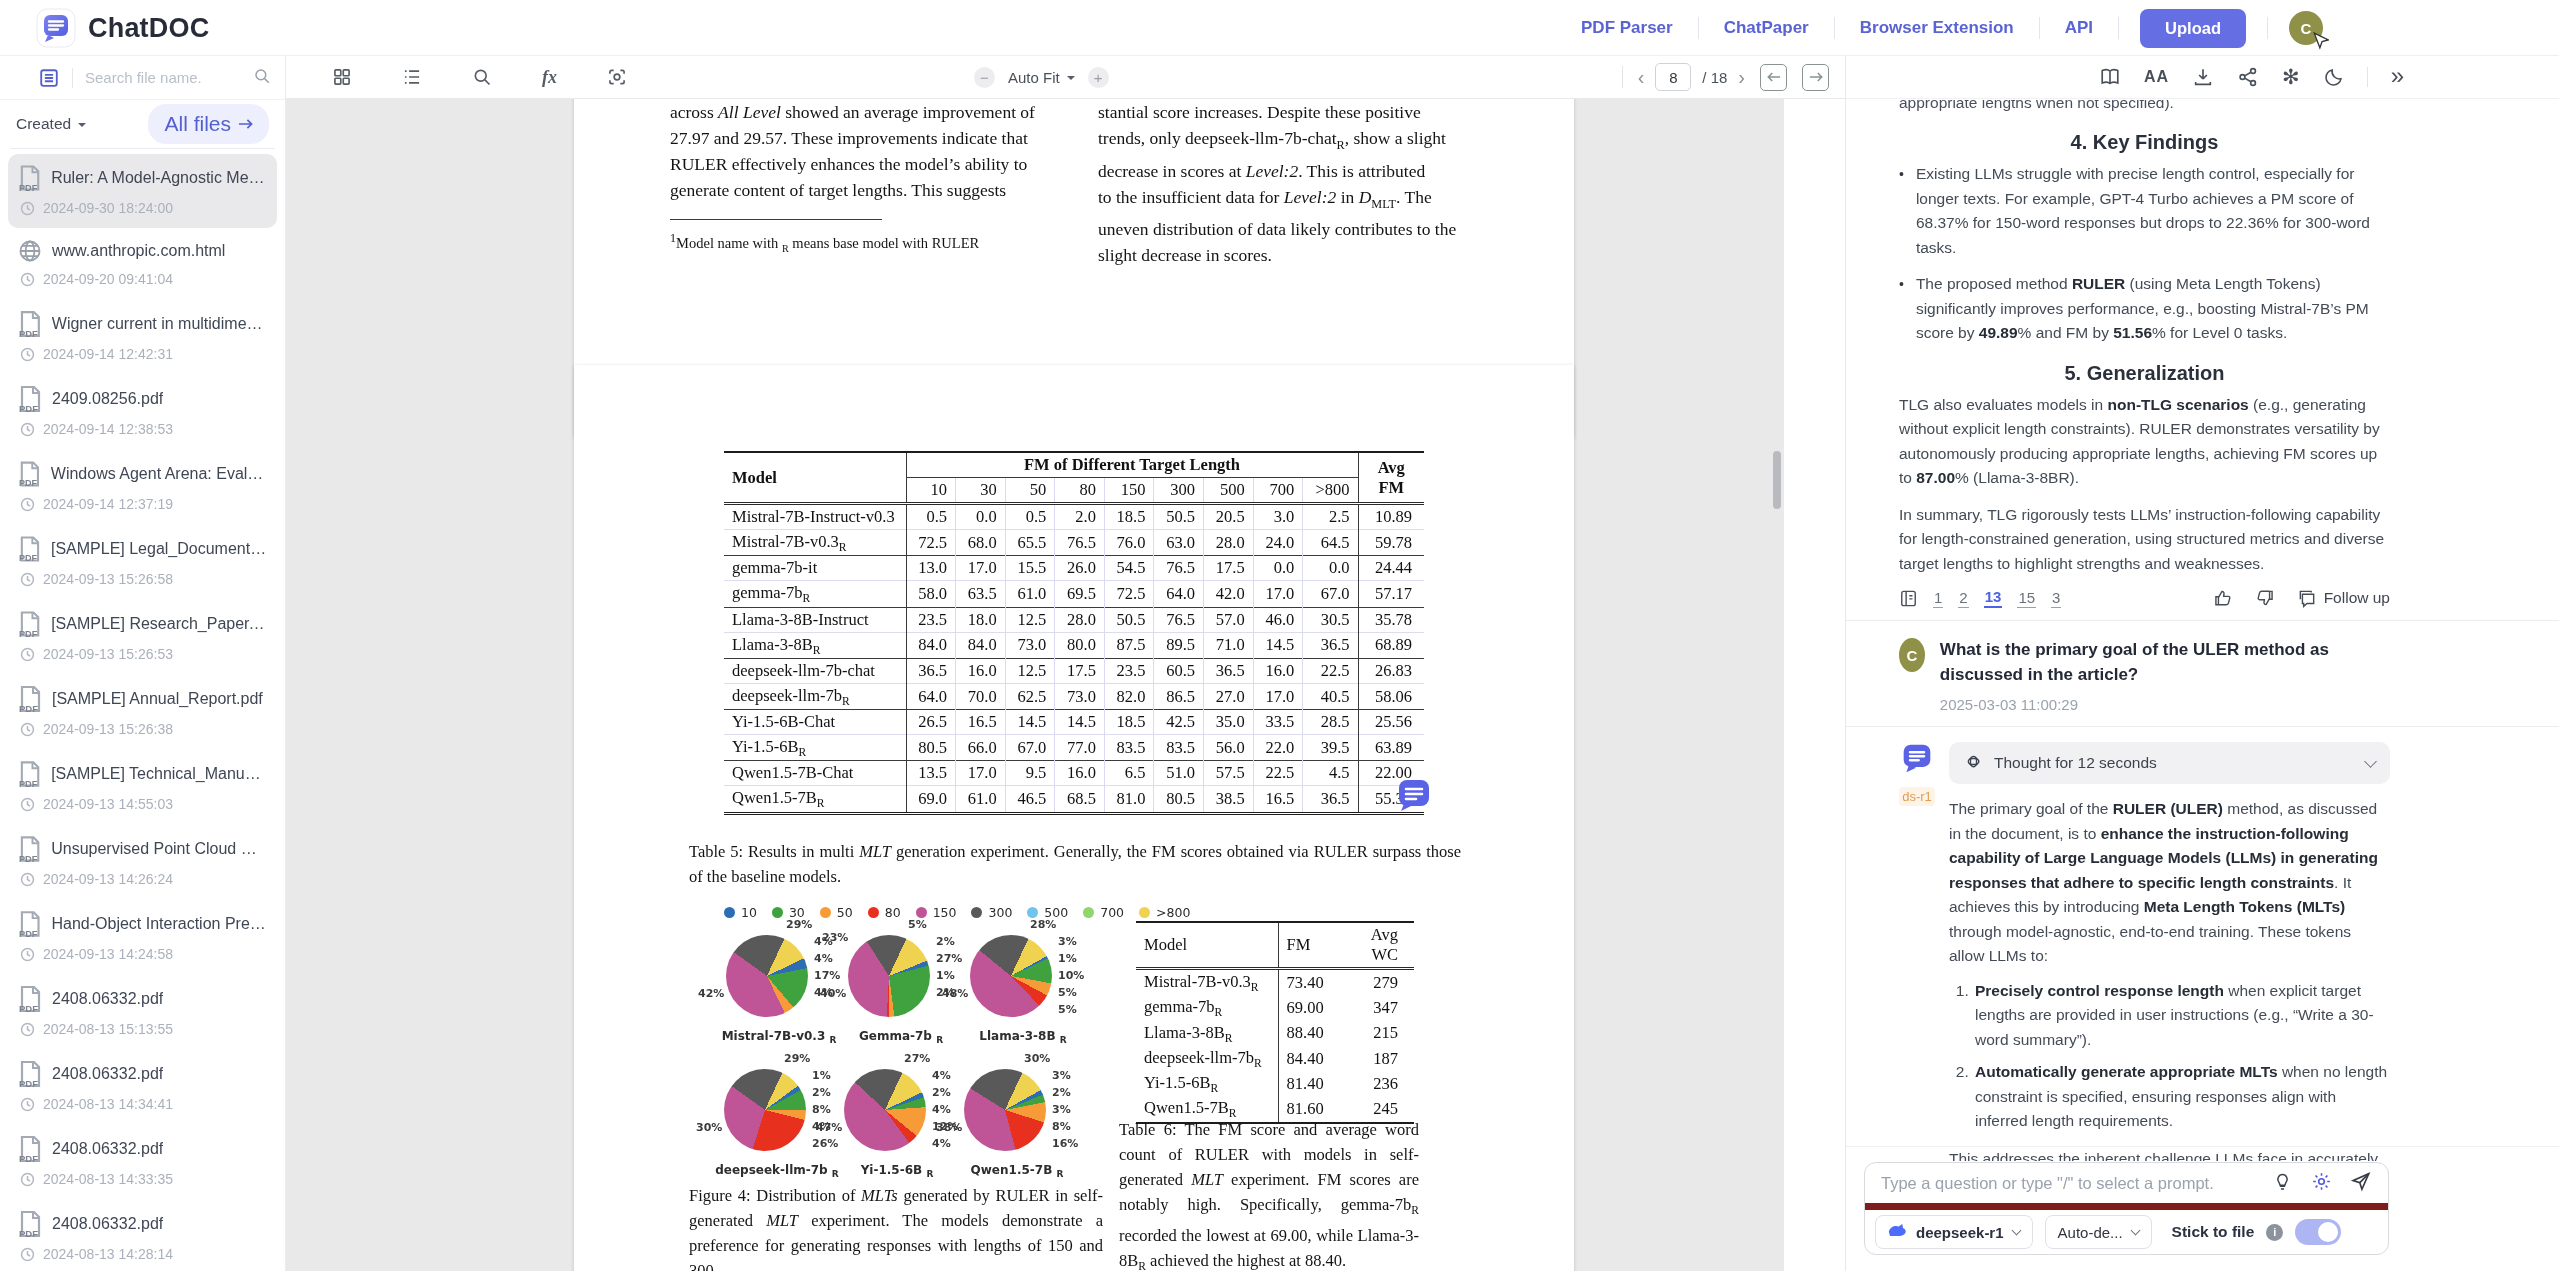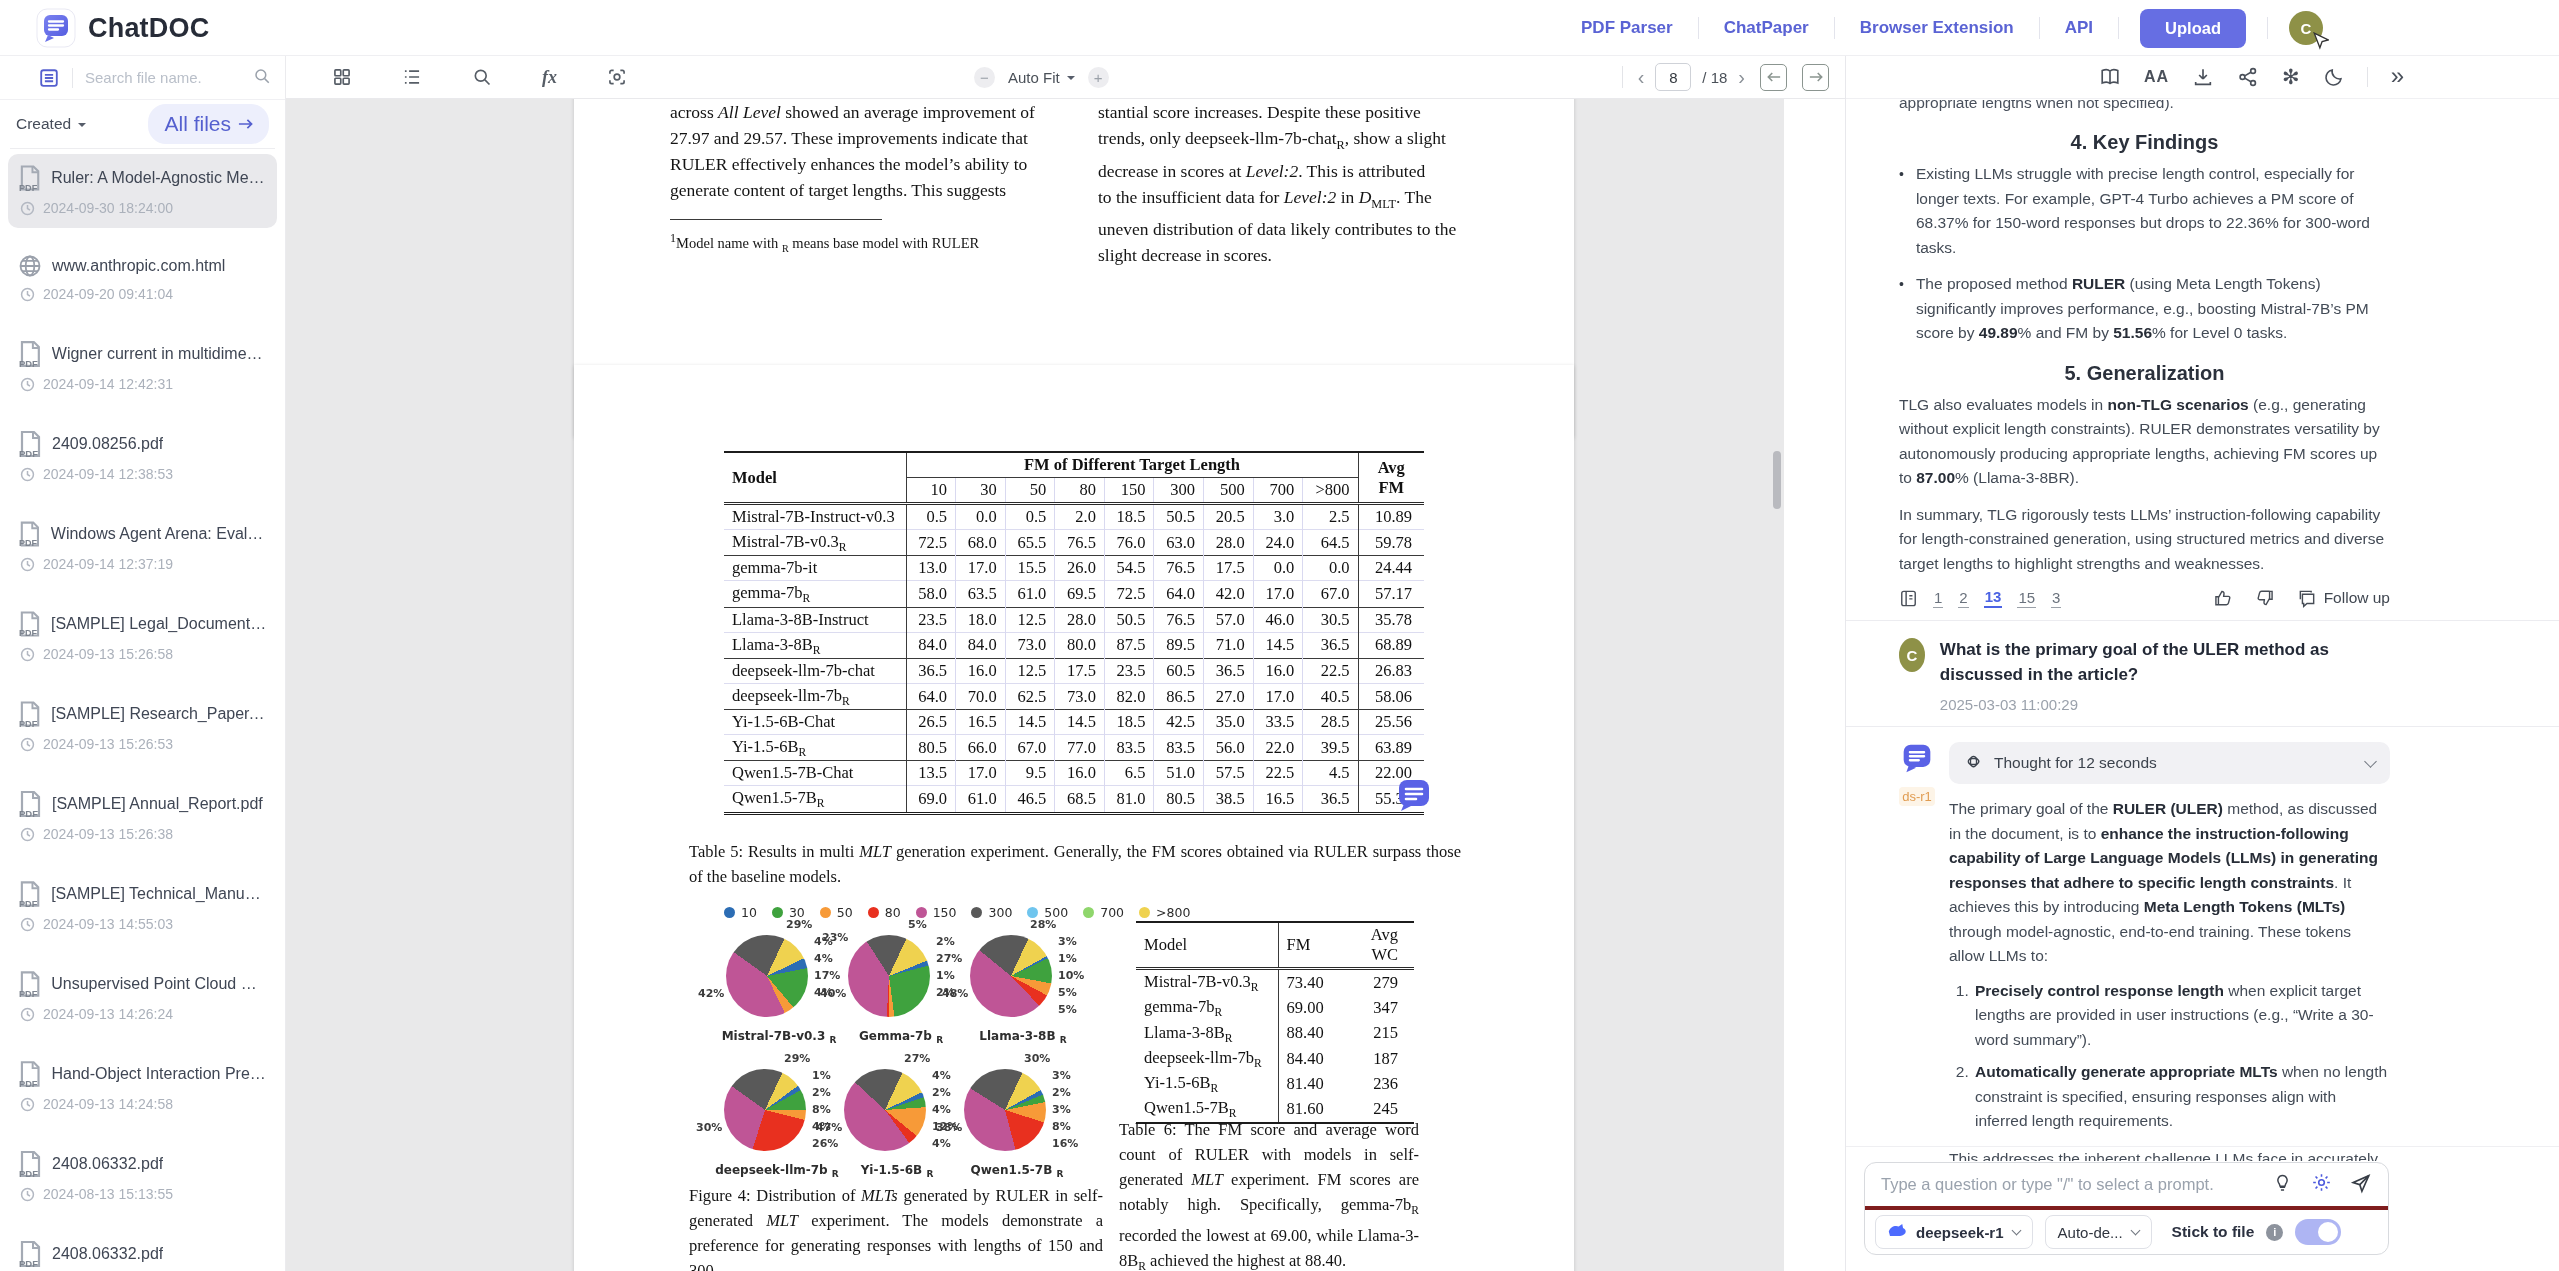--- a/index.html
+++ b/index.html
@@ -23,21 +23,21 @@
   .sb-top { height:44px; display:flex; align-items:center; border-bottom:1px solid #f0f0f3; padding:0 14px; gap:12px; }
   .sb-div { width:1px; height:20px; background:#e6e7eb; }
   .sb-search { flex:1; display:flex; align-items:center; gap:8px; }
   .sb-search-ph { flex:1; font-size:15px; color:#b9bfc9; }
   .sb-filter { height:48px; display:flex; align-items:center; justify-content:space-between; padding:0 16px; }
   .created { display:flex; align-items:center; gap:7px; font-size:15.5px; color:#454c59; cursor:pointer; }
   .caret-down { width:0; height:0; border:4.5px solid transparent; border-top-color:#565d6a; margin-top:5px; }
   .allfiles { background:#edeffc; color:#5560cf; padding:8px 16px; border-radius:18px; font-size:21px; cursor:pointer; display:flex; gap:7px; align-items:center; }
   .sb-sep { height:1px; background:#ededf0; margin:0 10px; }
   .file-list { padding:5px 8px; }
-  .file-item { padding:10px 10px 12px; border-radius:10px; margin-bottom:16px; cursor:pointer; }
+  .file-item { padding:10px 10px 12px; border-radius:10px; margin-bottom:1px; cursor:pointer; }
   .file-item.selected { background:#e9e9ec; }
   .fi-row1 { display:flex; align-items:center; gap:10px; }
   .fi-title { font-size:16px; font-weight:500; color:#3f4654; white-space:nowrap; overflow:hidden; text-overflow:ellipsis; }
   .fi-row2 { display:flex; align-items:center; gap:8px; margin-top:8px; padding-left:2px; }
   .fi-date { font-size:14px; color:#abb1bb; }
 
   
   .pdf-toolbar { position:absolute; left:286px; top:56px; width:1559px; height:43px; background:#fff; border-bottom:1px solid #e9e9ec; }
   .pt-left { position:absolute; left:22px; top:0; height:42px; display:flex; align-items:center; gap:26px; }
   .pt-icon { display:flex; align-items:center; cursor:pointer;margin-left:24px; }
@@ -135,21 +135,21 @@
   .ai-main { flex:1; min-width:0; }
   .thought { height:42px; background:#f1f1f4; border-radius:10px; display:flex; align-items:center; padding:0 15px; gap:11px; cursor:pointer; }
   .thought-label { font-size:15.5px; color:#3c434d; }
   .chev { width:9px; height:9px; border-right:1.8px solid #70767f; border-bottom:1.8px solid #70767f; transform:rotate(45deg); margin-top:-4px; }
   .thought .chev { margin-left:auto; }
   .ans .para { margin:13px 0 10px; }
   .ans ol { padding-left:24px; margin:4px 0 2px; }
   .ans li { margin:8px 0; padding-left:2px; }
   .pre-input-sep { position:absolute; left:0; right:0; bottom:124px; height:1px; background:#efeff2; }
   .chat-inputwrap { position:absolute; left:18px; right:170px; bottom:16px; border:1px solid #d8dade; border-radius:12px; background:#fff; }
-  .ci-row1 { height:47px; display:flex; align-items:center; padding:0 16px; gap:18px; border-bottom:4px solid #7f1d1d; }
+  .ci-row1 { height:47px; display:flex; align-items:center; padding:0 16px; gap:18px; border-bottom:7px solid #7f1d1d; }
   .ci-ph { flex:1; font-size:16.5px; color:#9aa2ad; }
   .ci-row2 { height:44px; display:flex; align-items:center; gap:12px; padding:0 10px; }
   .pill { height:34px; border:1px solid #dfe1e7; border-radius:8px; display:flex; align-items:center; gap:9px; padding:0 12px; cursor:pointer; }
   .pill-label { font-size:15px; font-weight:700; color:#2b3140; }
   .pill-label.light { font-weight:400; color:#30353f; }
   .pill .chev { width:7px; height:7px; margin-top:-3px; }
   .stick-label { font-size:15.5px; font-weight:700; color:#2b3140; margin-left:8px; }
   .info { width:17px; height:17px; border-radius:50%; background:#8d939d; color:#fff; font-size:11px; font-weight:700; display:flex; align-items:center; justify-content:center; }
   .toggle { width:46px; height:26px; border-radius:13px; background:#aeb5f3; position:relative; cursor:pointer; }
   .toggle::after { content:''; position:absolute; right:3px; top:3px; width:20px; height:20px; border-radius:50%; background:#fff; }

